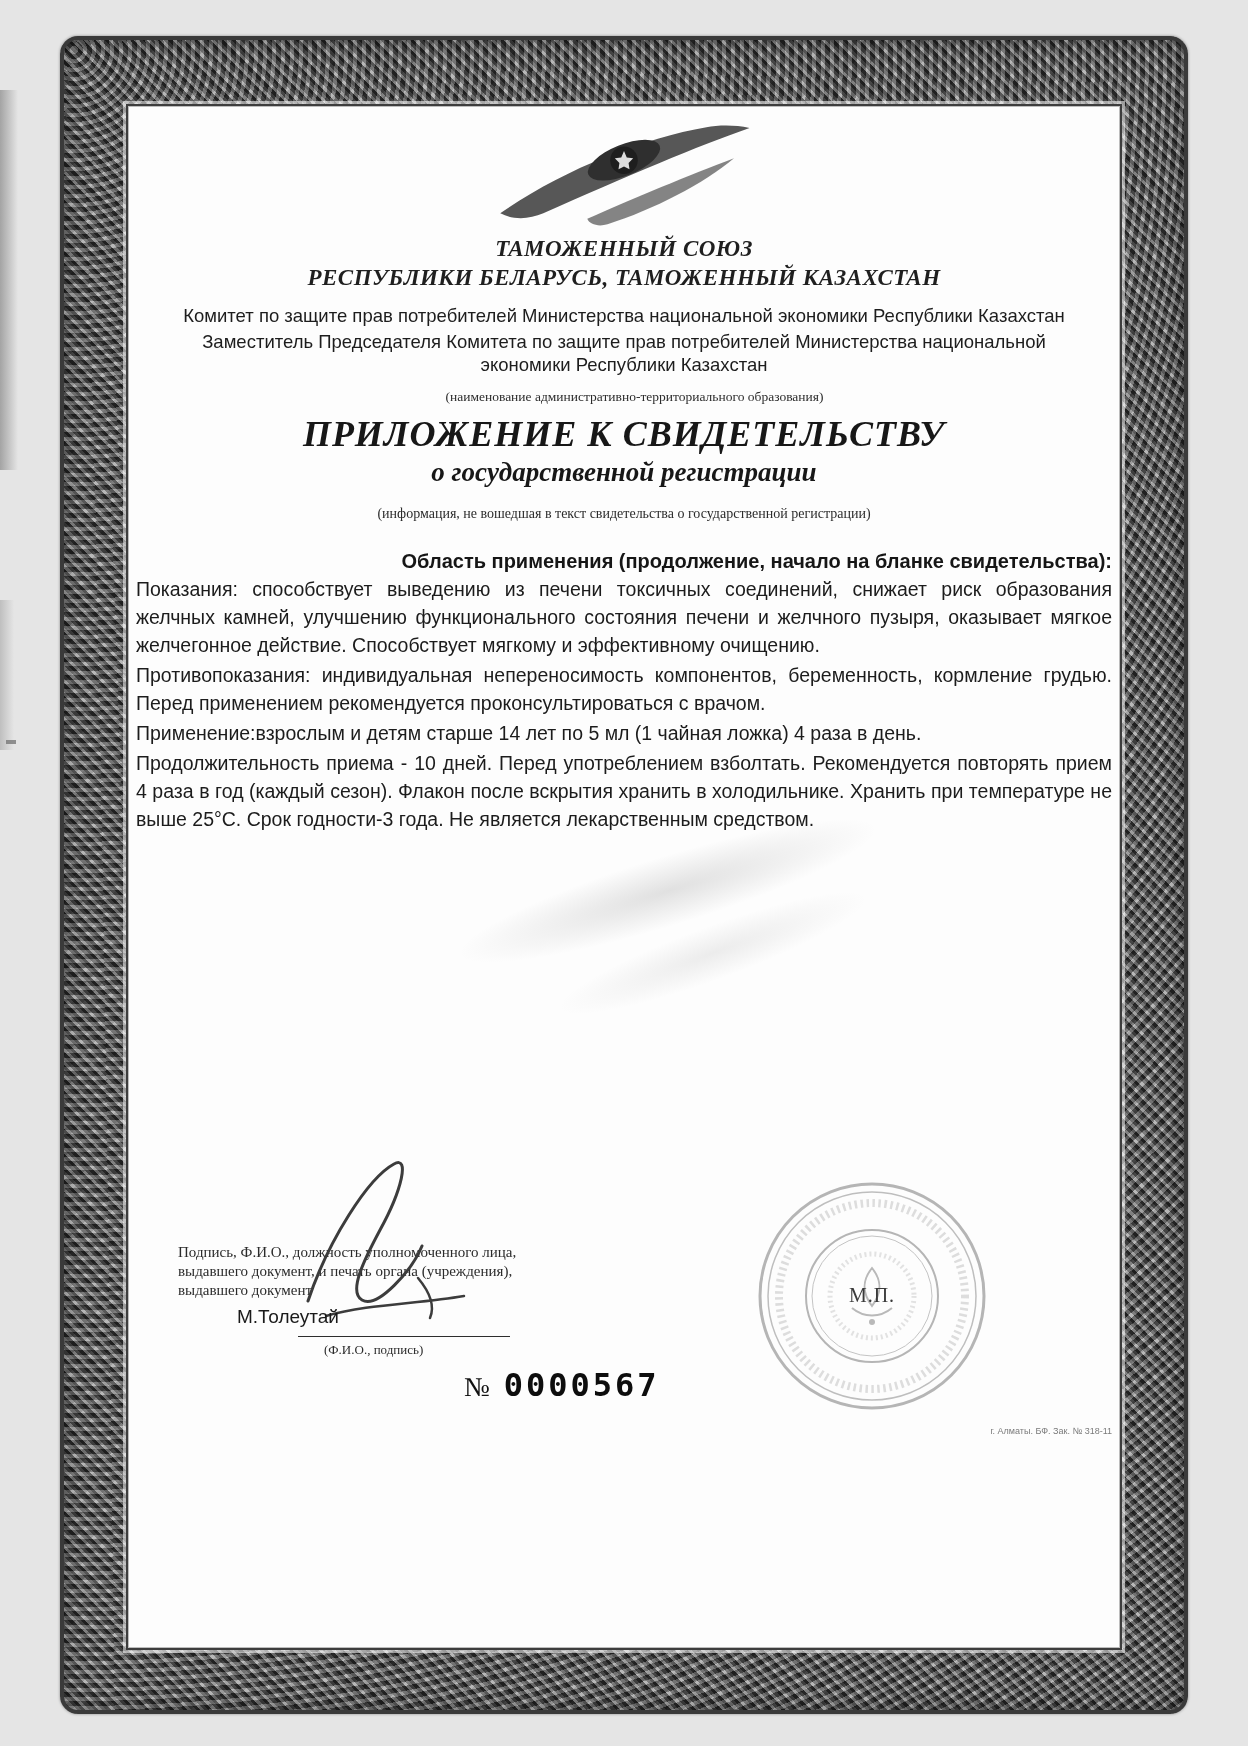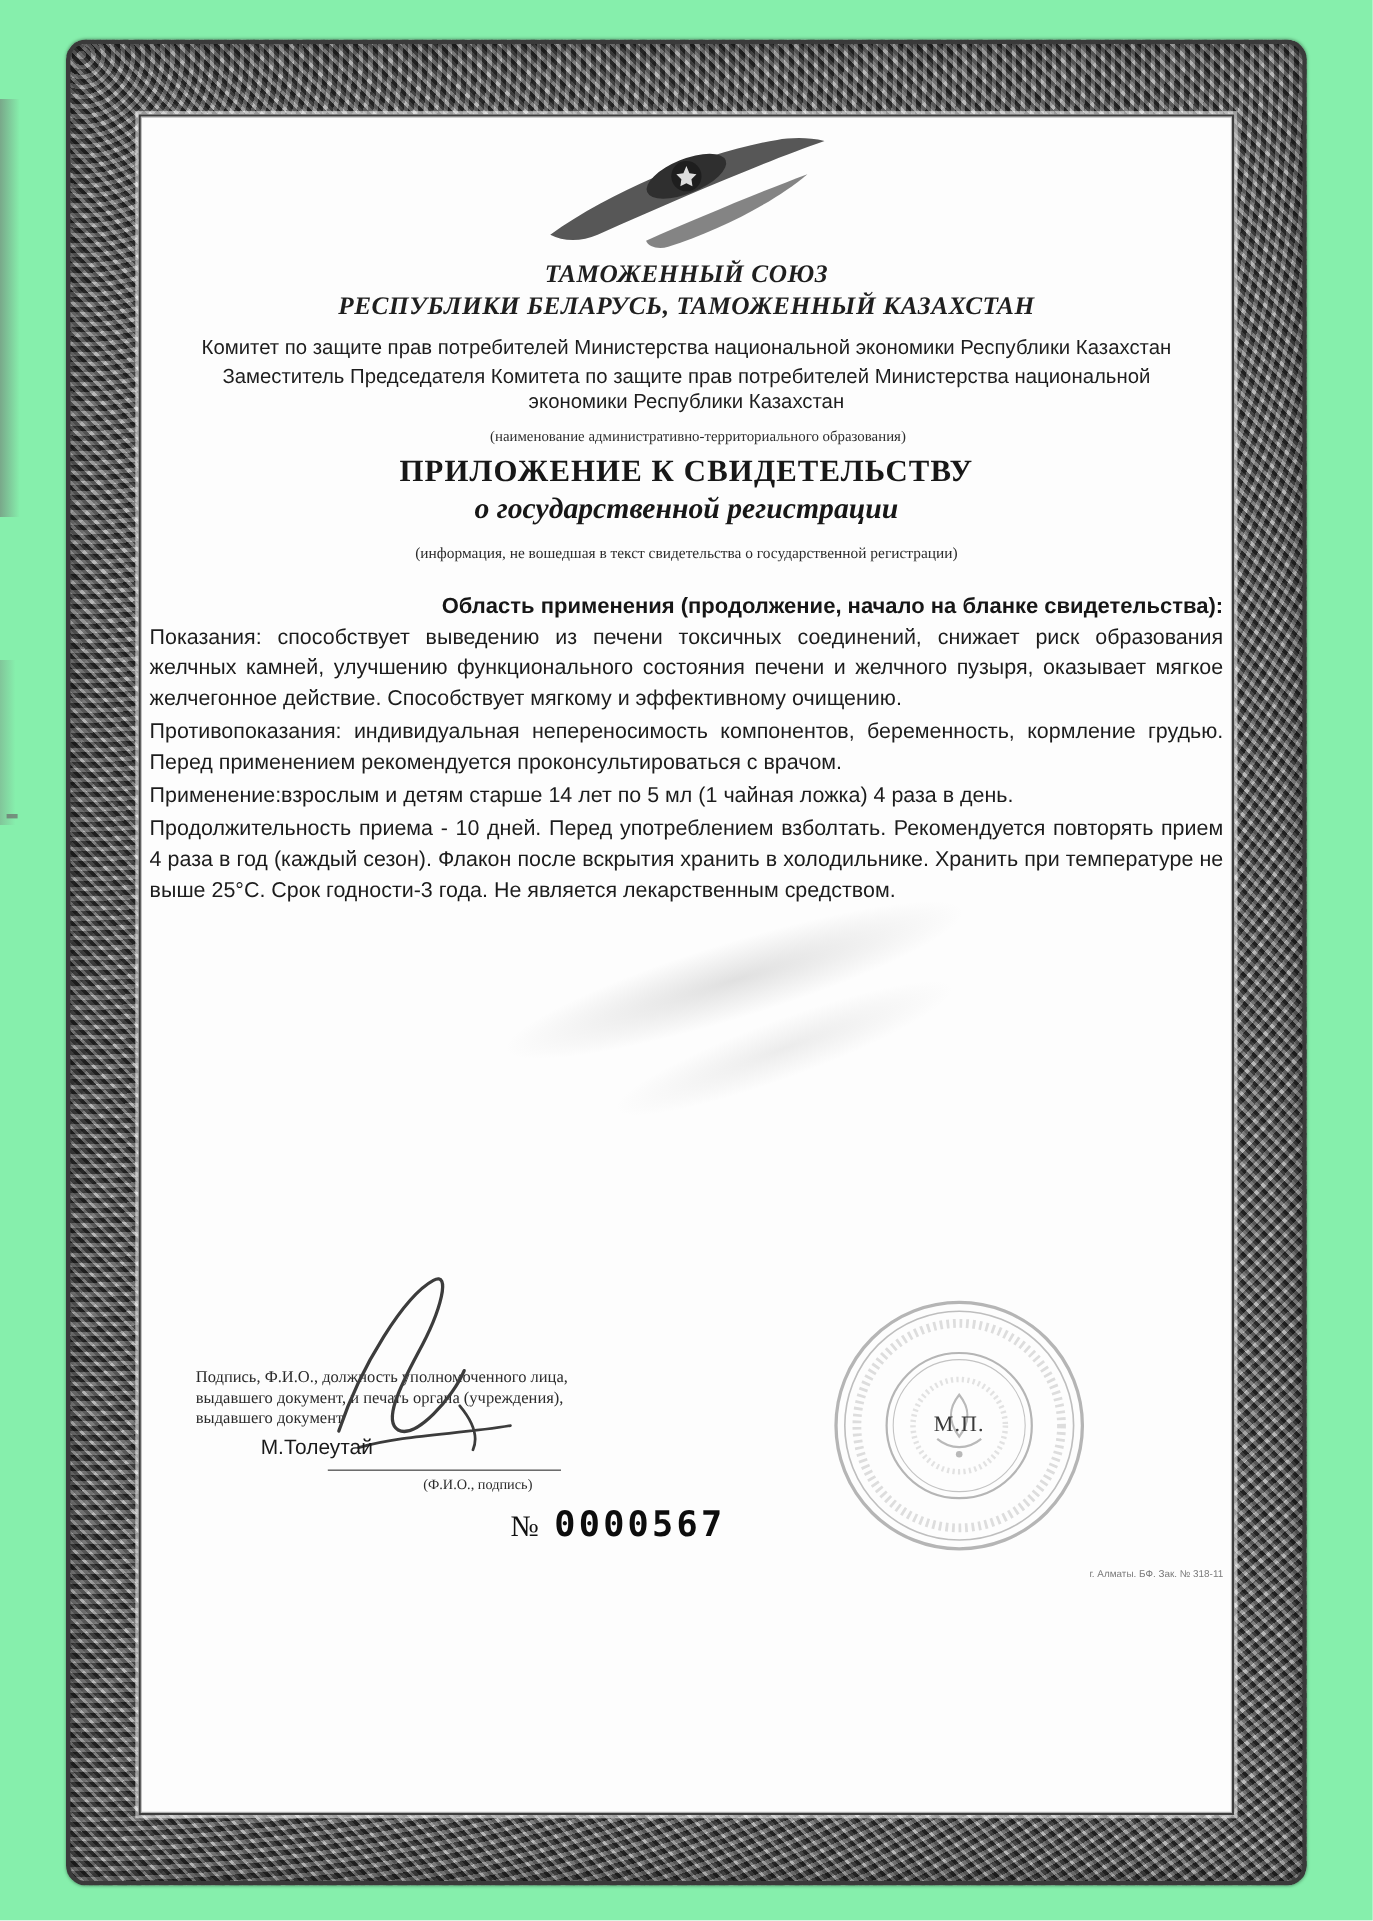--- a/index.html
+++ b/index.html
@@ -4,21 +4,21 @@
 <style>
   * { box-sizing: border-box; margin: 0; padding: 0; }
   html, body { width: 1248px; height: 1746px; }
   body {
     background: #ffffff;
     font-family: "Liberation Sans", sans-serif;
     color: #262626;
     position: relative;
     overflow: hidden;
   }
-  .page { position: relative; width: 1248px; height: 1746px; background: #86efac; }
+  .page { position: relative; width: 1248px; height: 1746px; background: #e5e5e5; }
 
   
   .artifact-left {
     position: absolute; left: 0; top: 90px; width: 18px; height: 380px;
     background: linear-gradient(to right, rgba(110,110,110,.55), rgba(200,200,200,0));
   }
   .artifact-left2 {
     position: absolute; left: 0; top: 600px; width: 14px; height: 150px;
     background: linear-gradient(to right, rgba(120,120,120,.35), rgba(200,200,200,0));
   }
@@ -56,22 +56,22 @@
     font-weight: bold; font-size: 23px; line-height: 29px; color: #1f1f1f; letter-spacing: .5px; }
 
   .committee { font-size: 18.5px; line-height: 23px; color: #1d1d1d; max-width: 930px; margin: 0 auto; }
   .committee.first { margin-top: 12px; }
   .committee.second { margin-top: 3px; text-align: center; }
 
   .caption { font-family: "Liberation Serif", serif; font-size: 13.5px; color: #2c2c2c; }
   .caption.territory { margin-top: 13px; margin-left: 21px; }
   .caption.info { margin-top: 18px; font-size: 14px; }
 
-  .title { margin-top: 8px; font-family: "Liberation Serif", serif; 
-    font-weight: bold; font-size: 28px; letter-spacing: 1px; color: #171717; }
+  .title { margin-top: 8px; font-family: "Liberation Serif", serif; font-style: italic;
+    font-weight: bold; font-size: 36px; letter-spacing: 1px; color: #171717; }
   .subtitle { margin-top: 2px; font-family: "Liberation Serif", serif; font-style: italic;
     font-weight: bold; font-size: 27px; color: #171717; }
 
   .dateline { margin-top: 20px; font-family: "Liberation Serif", serif; font-size: 20px; color: #1d1d1d; white-space: nowrap; }
   .dl-static { margin: 0 2px; }
   .blank {
     display: inline-block; border-bottom: 1.5px solid #2e2e2e; text-align: center;
     font-family: "Liberation Sans", sans-serif; font-size: 19px; padding: 0 8px 2px; margin: 0 6px;
     vertical-align: bottom;
   }
@@ -89,21 +89,21 @@
     background: radial-gradient(ellipse at center, rgba(110,110,110,.20), rgba(110,110,110,0) 70%); }
   .wm2 { position: absolute; left: 420px; top: 820px; width: 330px; height: 54px;
     transform: rotate(-20deg); border-radius: 50%;
     background: radial-gradient(ellipse at center, rgba(120,120,120,.13), rgba(120,120,120,0) 70%); }
 
   
   .sig-note { position: absolute; left: 50px; top: 1137px; text-align: left;
     font-family: "Liberation Serif", serif; font-size: 15px; line-height: 19px; color: #2b2b2b; }
   .signatory { position: absolute; left: 68px; top: 1200px; font-size: 19px; color: #1a1a1a; margin-left: 41px; }
   .sig-line { position: absolute; left: 170px; top: 1230px; width: 212px; border-top: 1.5px solid #2e2e2e; }
-  .sig-caption { position: absolute; left: 196px; top: 1236px; width: 160px; text-align: right;
+  .sig-caption { position: absolute; left: 196px; top: 1236px; width: 160px; text-align: left;
     font-family: "Liberation Serif", serif; font-size: 13px; color: #2c2c2c; }
   .signature-svg { position: absolute; left: 140px; top: 1040px; }
 
   .seal-svg { position: absolute; left: 620px; top: 1066px; opacity: .9; }
   .seal-label { position: absolute; left: 700px; top: 1178px; width: 88px; text-align: center;
     font-family: "Liberation Serif", serif; font-size: 20px; color: #3a3a3a; letter-spacing: 1px; }
 
   .serial { position: absolute; left: 336px; top: 1260px; text-align: left; white-space: nowrap; }
   .serial-prefix { font-family: "Liberation Serif", serif; font-size: 27px; color: #111; margin-right: 14px; }
   .serial-digits { font-family: "DejaVu Sans Mono", monospace; font-weight: bold; font-size: 32px;

